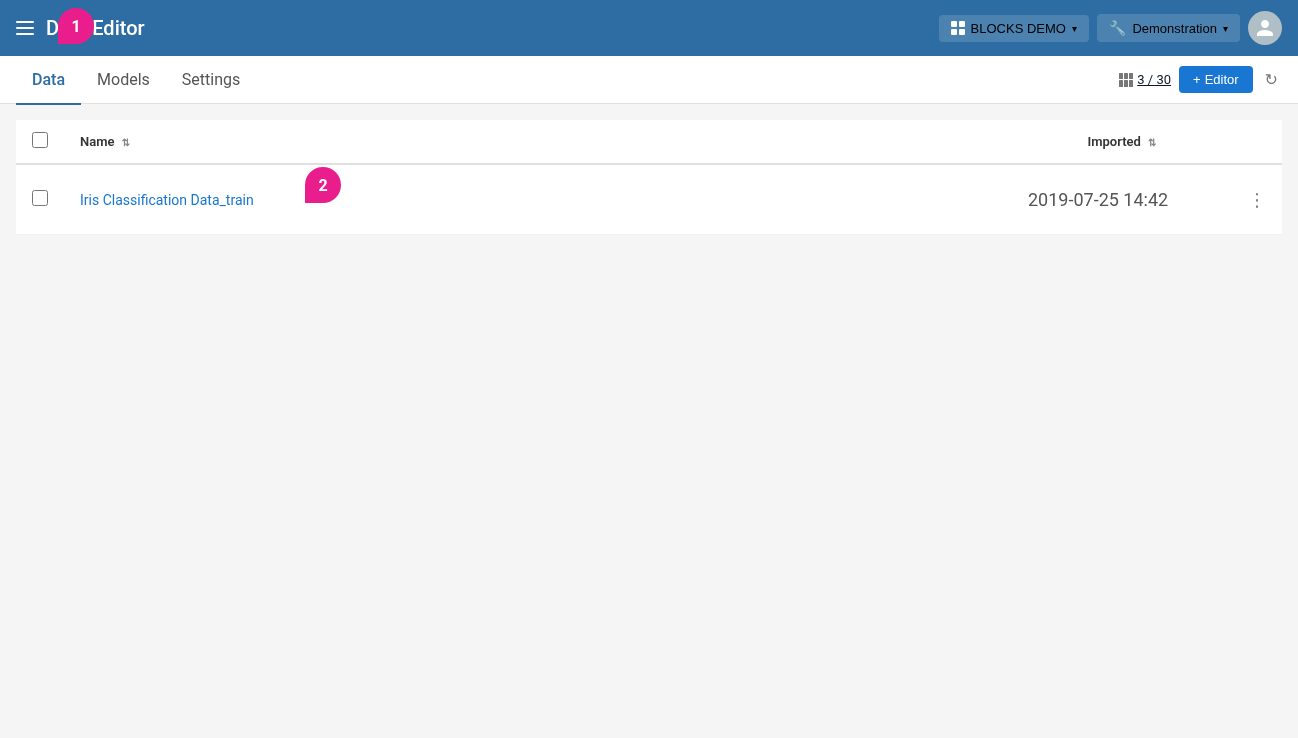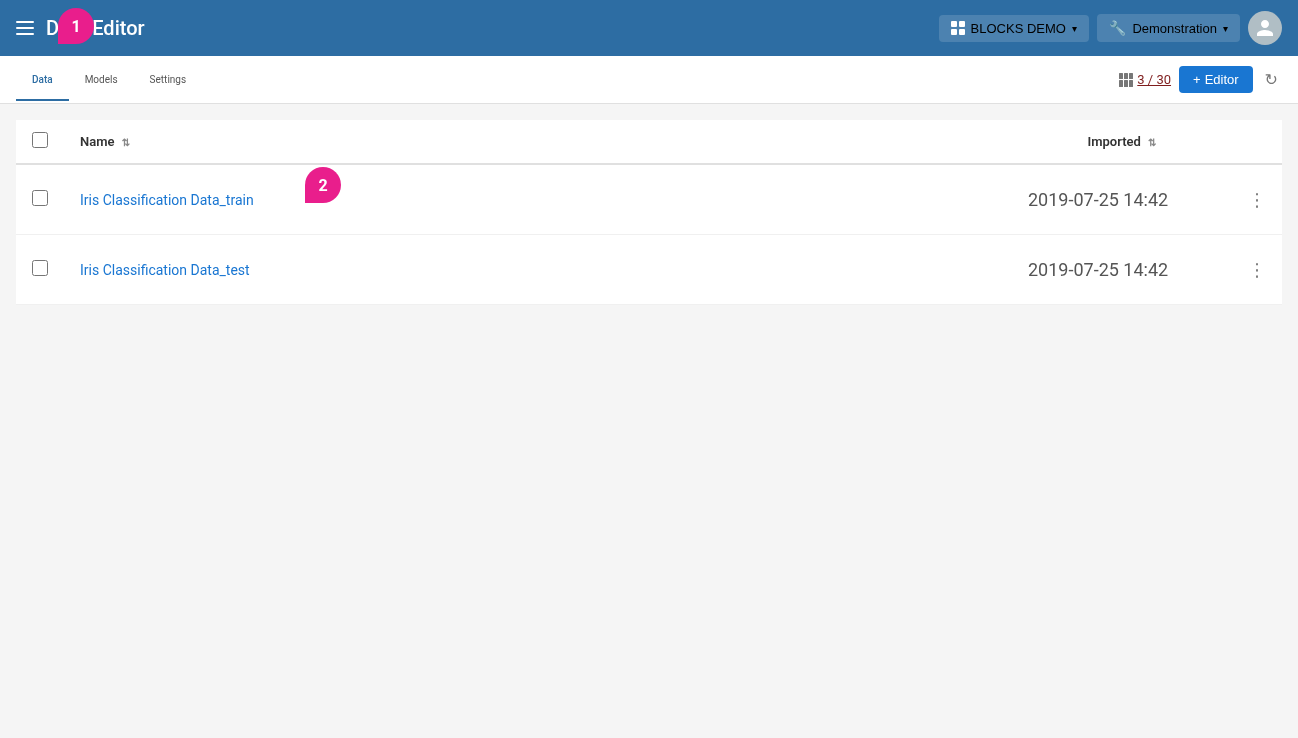--- a/index.html
+++ b/index.html
@@ -119,42 +119,42 @@
       height: 48px;
     }
     .tabs-left {
       display: flex;
       align-items: center;
       gap: 0;
       flex: 1;
     }
     .tab {
       padding: 14px 16px;
-      font-size: 10px;
+      font-size: 16px;
       color: #555;
       cursor: pointer;
       border-bottom: 2px solid transparent;
       margin-bottom: -1px;
     }
     .tab.active {
       color: #2d6da3;
       border-bottom: 2px solid #2d6da3;
       font-weight: 500;
     }
     .tabs-right {
       display: flex;
       align-items: center;
       gap: 8px;
     }
     .record-count {
       display: flex;
       align-items: center;
       gap: 4px;
       font-size: 13px;
-      color: #7f1d1d;
+      color: #0f172a;
       text-decoration: underline;
     }
     .table-small-icon {
       display: inline-grid;
       grid-template-columns: 1fr 1fr 1fr;
       gap: 1px;
       width: 14px;
       height: 14px;
     }
     .table-small-icon span {
@@ -371,33 +371,19 @@
       <td class="col-name">
         <a class="data-link">Iris Classification Data_train</a>
       </td>
       <td class="col-imported">
         <span class="timestamp">2019-07-25 14:42</span>
       </td>
       <td class="col-actions">
         <div class="more-icon">⋮</div>
       </td>
     </tr>
-        <tr>
-      <td class="col-check">
-        <input type="checkbox" class="checkbox" style="">
-      </td>
-      <td class="col-name">
-        <a class="data-link">Iris Classification Data_test</a>
-      </td>
-      <td class="col-imported">
-        <span class="timestamp">2019-07-25 14:42</span>
-      </td>
-      <td class="col-actions">
-        <div class="more-icon">⋮</div>
-      </td>
-    </tr>
       </tbody>
   </table>
 </div>
 
 <div class="step-badge-2">
   <span>2</span>
 </div>
 
 </body></html>

